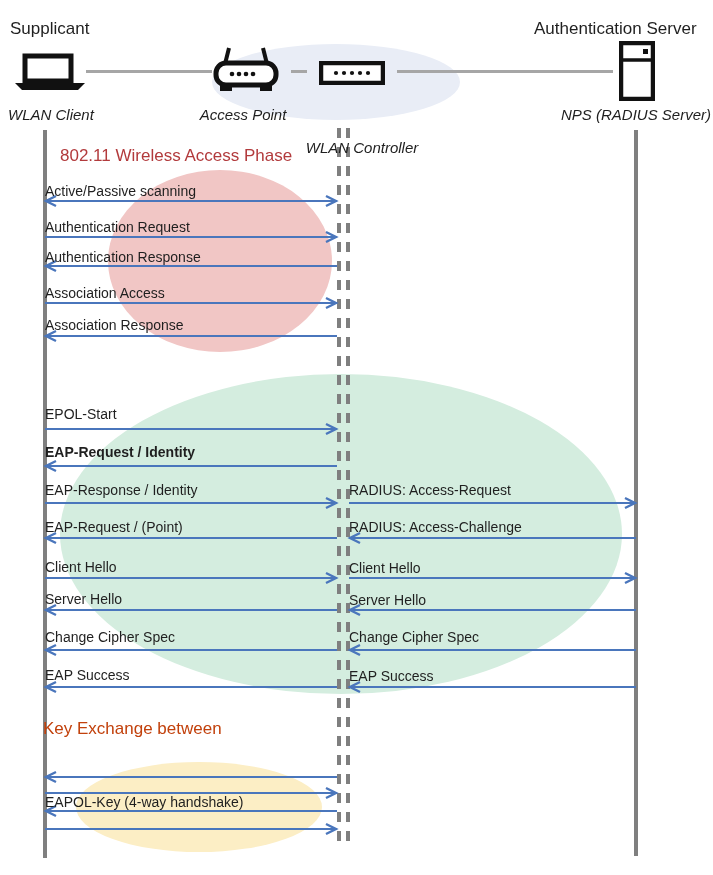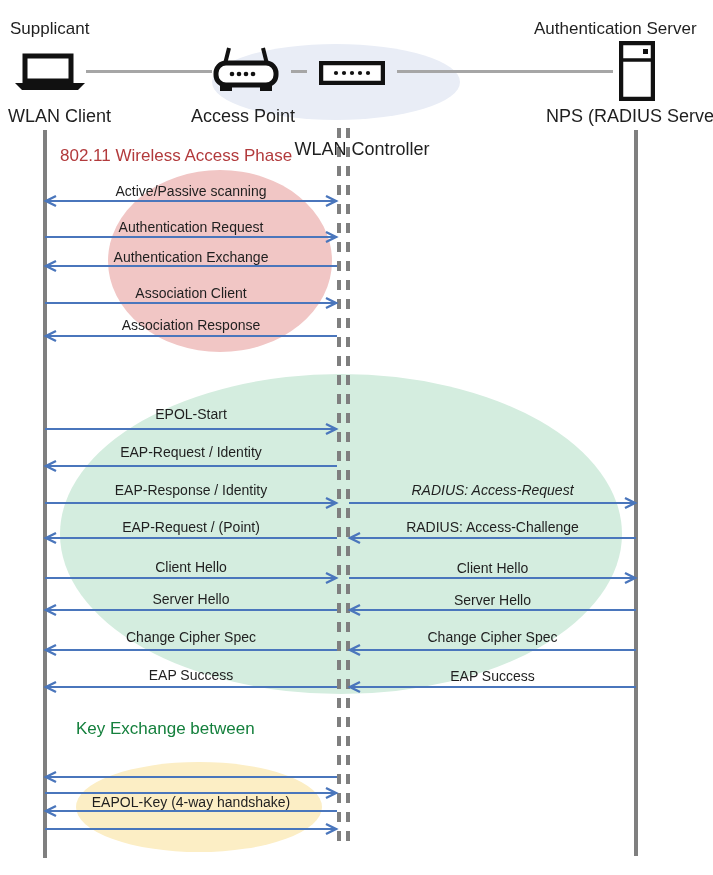--- a/index.html
+++ b/index.html
@@ -5,25 +5,25 @@
   html,body{margin:0;padding:0;background:#fff;}
   #stage{position:relative;width:713px;height:875px;background:#fff;overflow:hidden;
          font-family:"Liberation Sans",sans-serif;color:#1f1f1f;}
   .ellipse{position:absolute;border-radius:50%;z-index:0;}
   .lifeline{position:absolute;width:4px;background:#7f7f7f;z-index:1;}
   .lifeline-dashed{position:absolute;width:4px;z-index:1;
     background:repeating-linear-gradient(180deg,#7f7f7f 0 10px,transparent 10px 19px);}
   .connector{position:absolute;height:3px;background:#a6a6a6;z-index:1;}
   .actor-role{position:absolute;font-size:17px;text-align:center;z-index:3;}
   .actor-role.left{text-align:left;}
-  .actor-device{position:absolute;font-size:18px;text-align:center;z-index:3;}
+  .actor-device{position:absolute;font-size:15px;text-align:center;z-index:3;font-style:italic;}
   .actor-device.left{text-align:left;}
   .icon{position:absolute;z-index:2;}
   .phase-title{position:absolute;font-size:17px;text-align:left;z-index:3;line-height:19px;}
-  .msg-label{position:absolute;z-index:3;text-align:center;font-size:14px;height:18px;
+  .msg-label{position:absolute;z-index:3;text-align:left;font-size:14px;height:18px;
              line-height:18px;color:#1f1f1f;white-space:nowrap;}
   .arrow{position:absolute;z-index:2;overflow:visible;}
 </style>
 </head>
 <body>
 
 <div id="stage">
 
   <div class="ellipse" style="left: 212px; top: 44px; width: 248px; height: 76px; background: rgb(233, 237, 246);"></div>
   <div class="ellipse" style="left: 108px; top: 170px; width: 224px; height: 182px; background: rgb(241, 198, 197);"></div>
@@ -72,71 +72,71 @@
   <div class="actor-device" style="left:183px;top:106px;width:120px;">Access Point</div>
   <div class="actor-device" style="left:292px;top:106px;width:140px;margin-top:33px;">WLAN Controller</div>
   <div class="actor-device" style="left:536px;top:106px;width:200px;">NPS (RADIUS Server)</div>
 
   <div class="lifeline" style="left:43px;top:130px;height:728px;"></div>
   <div class="lifeline-dashed" style="left:337px;top:128px;height:722px;"></div>
   <div class="lifeline-dashed" style="left:346px;top:128px;height:722px;"></div>
   <div class="lifeline" style="left:634px;top:130px;height:726px;"></div>
 
   <div class="phase-title" style="left: 60px; top: 146px; width: 270px; color: rgb(178, 58, 60);">802.11 Wireless Access Phase</div>
-  <div class="phase-title" style="left: 76px; top: 719px; width: 270px; color: #15803d;">
+  <div class="phase-title" style="left: 43px; top: 719px; width: 270px; color: #c2410c;">
     <div>Key Exchange between</div>
   </div>
 
   <div id="messages-layer">
       <svg width="292" height="14" class="arrow" style="left: 45px; top: 194px;">
         <line x1="0" y1="7" x2="292" y2="7" stroke="#4a76bc" stroke-width="2"></line>
         <polyline points="281,2 291,7 281,12" fill="none" stroke="#4a76bc" stroke-width="2.4"></polyline>
         <polyline points="11,2 1,7 11,12" fill="none" stroke="#4a76bc" stroke-width="2.4"></polyline>
       </svg>
       <div class="msg-label" style="left: 45px; width: 292px; top: 182px;">Active/Passive scanning</div>
       <svg width="292" height="14" class="arrow" style="left: 45px; top: 230px;">
         <line x1="0" y1="7" x2="292" y2="7" stroke="#4a76bc" stroke-width="2"></line>
         <polyline points="281,2 291,7 281,12" fill="none" stroke="#4a76bc" stroke-width="2.4"></polyline>
       </svg>
       <div class="msg-label" style="left: 45px; width: 292px; top: 218px;">Authentication Request</div>
       <svg width="292" height="14" class="arrow" style="left: 45px; top: 259px;">
         <line x1="0" y1="7" x2="292" y2="7" stroke="#4a76bc" stroke-width="2"></line>
         <polyline points="11,2 1,7 11,12" fill="none" stroke="#4a76bc" stroke-width="2.4"></polyline>
       </svg>
-      <div class="msg-label" style="left: 45px; width: 292px; top: 248px;">Authentication Exchange</div>
+      <div class="msg-label" style="left: 45px; width: 292px; top: 248px;">Authentication Response</div>
       <svg width="292" height="14" class="arrow" style="left: 45px; top: 296px;">
         <line x1="0" y1="7" x2="292" y2="7" stroke="#4a76bc" stroke-width="2"></line>
         <polyline points="281,2 291,7 281,12" fill="none" stroke="#4a76bc" stroke-width="2.4"></polyline>
       </svg>
-      <div class="msg-label" style="left: 45px; width: 292px; top: 284px;">Association Client</div>
+      <div class="msg-label" style="left: 45px; width: 292px; top: 284px;">Association Access</div>
       <svg width="292" height="14" class="arrow" style="left: 45px; top: 329px;">
         <line x1="0" y1="7" x2="292" y2="7" stroke="#4a76bc" stroke-width="2"></line>
         <polyline points="11,2 1,7 11,12" fill="none" stroke="#4a76bc" stroke-width="2.4"></polyline>
       </svg>
       <div class="msg-label" style="left: 45px; width: 292px; top: 316px;">Association Response</div>
       <svg width="292" height="14" class="arrow" style="left: 45px; top: 422px;">
         <line x1="0" y1="7" x2="292" y2="7" stroke="#4a76bc" stroke-width="2"></line>
         <polyline points="281,2 291,7 281,12" fill="none" stroke="#4a76bc" stroke-width="2.4"></polyline>
       </svg>
       <div class="msg-label" style="left: 45px; width: 292px; top: 405px;">EPOL-Start</div>
       <svg width="292" height="14" class="arrow" style="left: 45px; top: 459px;">
         <line x1="0" y1="7" x2="292" y2="7" stroke="#4a76bc" stroke-width="2"></line>
         <polyline points="11,2 1,7 11,12" fill="none" stroke="#4a76bc" stroke-width="2.4"></polyline>
       </svg>
-      <div class="msg-label" style="left: 45px; width: 292px; top: 443px;">EAP-Request / Identity</div>
+      <div class="msg-label" style="left: 45px; width: 292px; top: 443px; font-weight: bold;">EAP-Request / Identity</div>
       <svg width="292" height="14" class="arrow" style="left: 45px; top: 496px;">
         <line x1="0" y1="7" x2="292" y2="7" stroke="#4a76bc" stroke-width="2"></line>
         <polyline points="281,2 291,7 281,12" fill="none" stroke="#4a76bc" stroke-width="2.4"></polyline>
       </svg>
       <div class="msg-label" style="left: 45px; width: 292px; top: 481px;">EAP-Response / Identity</div>
       <svg width="287" height="14" class="arrow" style="left: 349px; top: 496px;">
         <line x1="0" y1="7" x2="287" y2="7" stroke="#4a76bc" stroke-width="2"></line>
         <polyline points="276,2 286,7 276,12" fill="none" stroke="#4a76bc" stroke-width="2.4"></polyline>
       </svg>
-      <div class="msg-label" style="left: 349px; width: 287px; top: 481px; font-style: italic;">RADIUS: Access-Request</div>
+      <div class="msg-label" style="left: 349px; width: 287px; top: 481px;">RADIUS: Access-Request</div>
       <svg width="292" height="14" class="arrow" style="left: 45px; top: 531px;">
         <line x1="0" y1="7" x2="292" y2="7" stroke="#4a76bc" stroke-width="2"></line>
         <polyline points="11,2 1,7 11,12" fill="none" stroke="#4a76bc" stroke-width="2.4"></polyline>
       </svg>
       <div class="msg-label" style="left: 45px; width: 292px; top: 518px;">EAP-Request / (Point)</div>
       <svg width="287" height="14" class="arrow" style="left: 349px; top: 531px;">
         <line x1="0" y1="7" x2="287" y2="7" stroke="#4a76bc" stroke-width="2"></line>
         <polyline points="11,2 1,7 11,12" fill="none" stroke="#4a76bc" stroke-width="2.4"></polyline>
       </svg>
       <div class="msg-label" style="left: 349px; width: 287px; top: 518px;">RADIUS: Access-Challenge</div>

